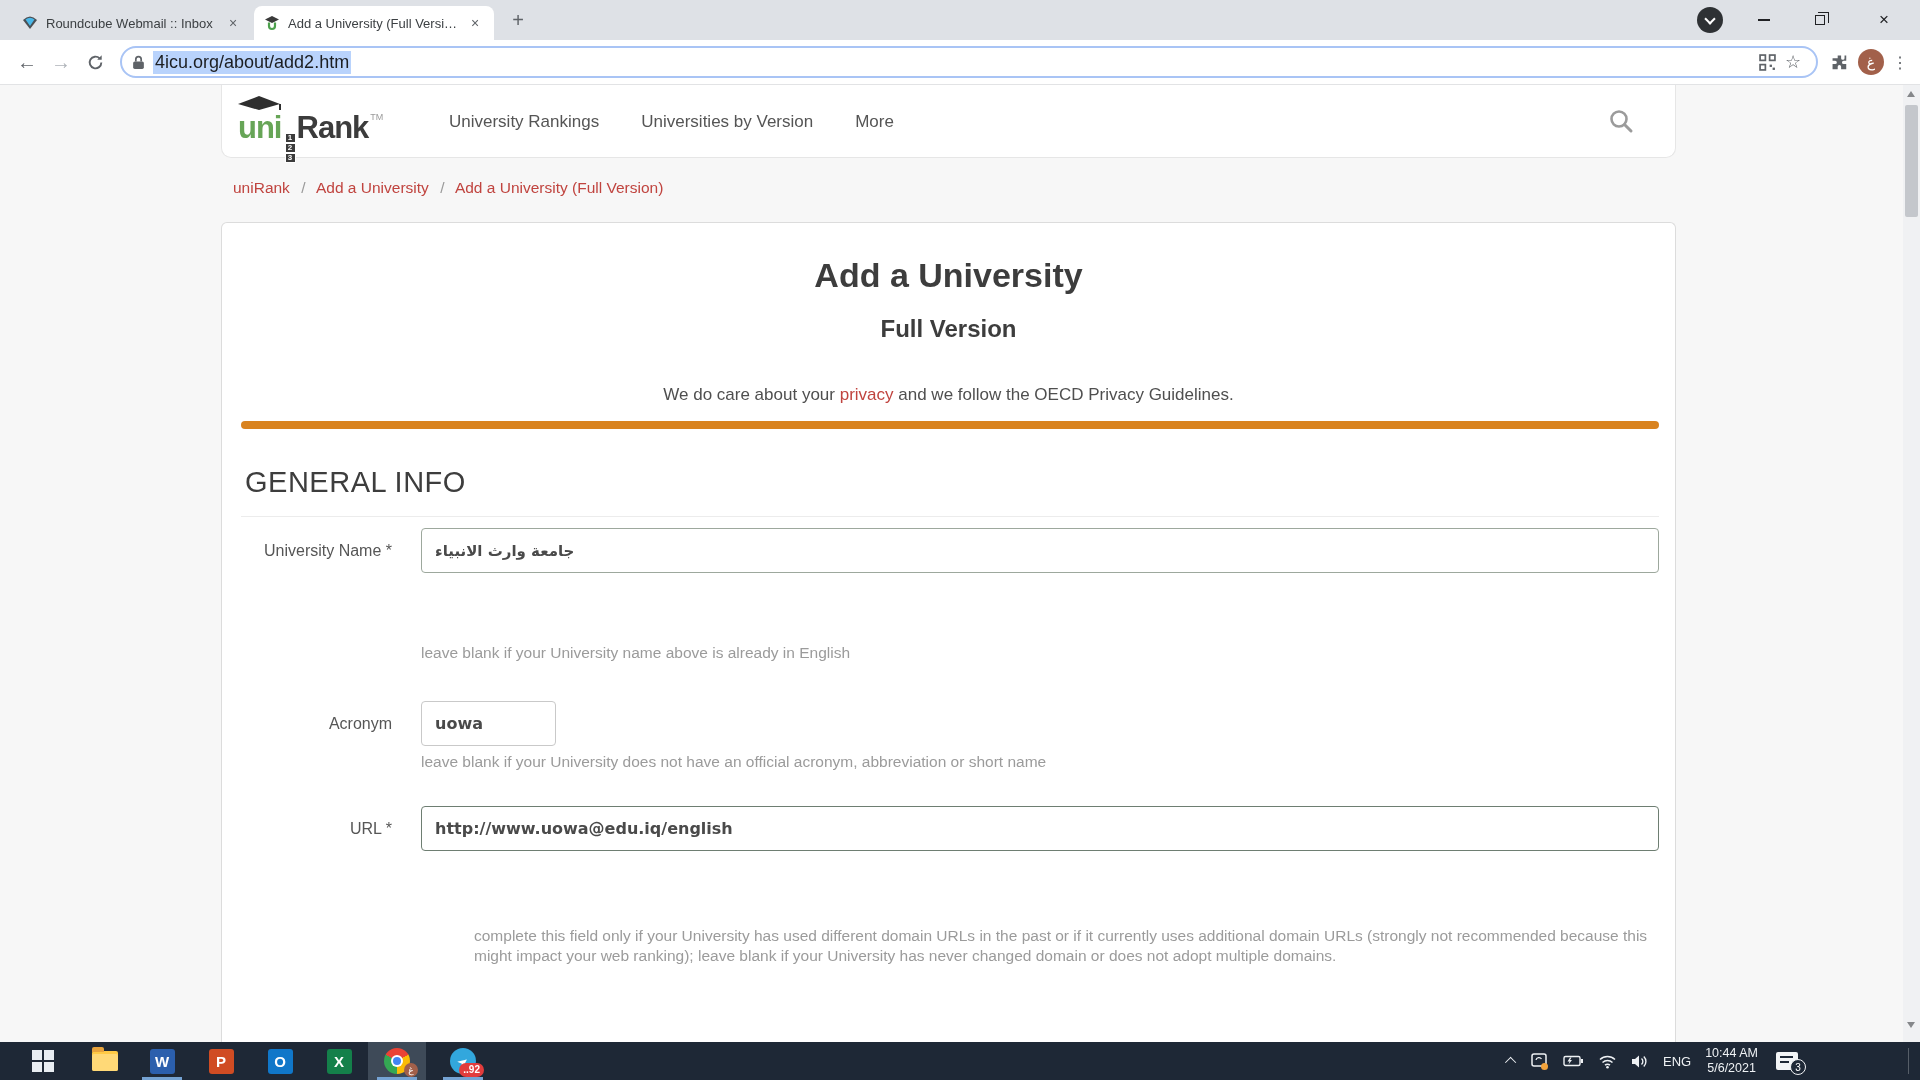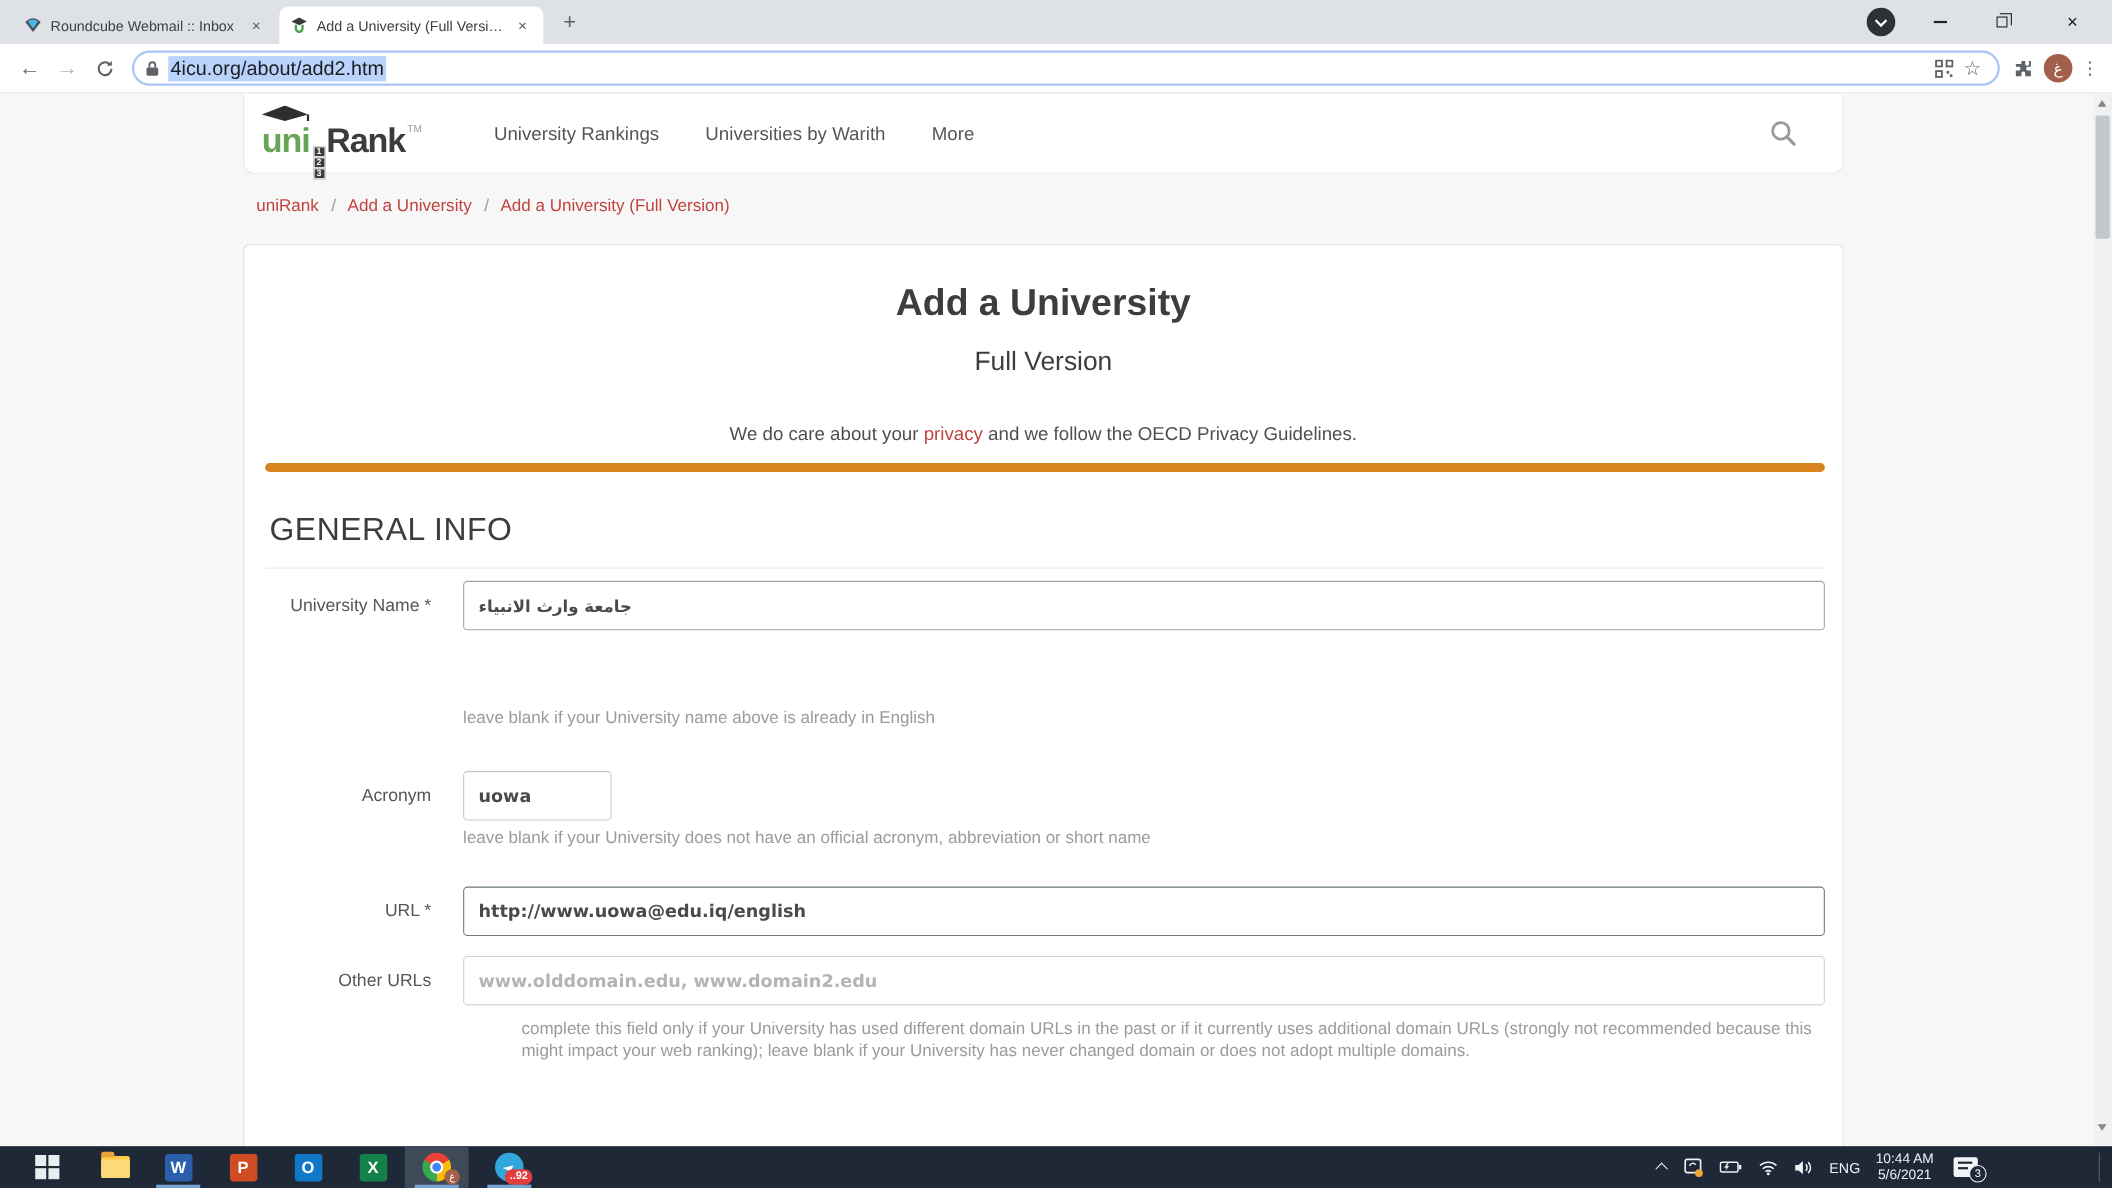--- a/index.html
+++ b/index.html
@@ -82,21 +82,21 @@
 
   
   #breadcrumb { position:absolute; left:233px; top:94px; font-size:15.5px; }
   .crumb { color:#c0443f; cursor:pointer; }
   .crumb-sep { color:#9a9a9a; margin:0 7px; }
 
   
   #content-card { position:absolute; left:221px; top:137px; width:1455px; height:910px; background:#fff;
                   border:1px solid #dcdcdc; border-bottom:none; border-radius:6px 6px 0 0; }
   #page-title { position:absolute; top:33px; width:100%; text-align:center; font-size:34px; font-weight:bold; color:#3d3d3d; }
-  #page-subtitle { position:absolute; top:92px; width:100%; text-align:center; font-size:24px; font-weight:normal; color:#3d3d3d; }
+  #page-subtitle { position:absolute; top:92px; width:100%; text-align:center; font-size:24px; font-weight:bold; color:#3d3d3d; }
   #privacy-line { position:absolute; top:162px; width:100%; text-align:center; font-size:17px; color:#4f4f4f; }
   #privacy-line a { color:#c0443f; text-decoration:none; cursor:pointer; }
   #orange-rule { position:absolute; top:198px; left:19px; right:16px; height:8px; background:#d9831f; border-radius:4px; }
   #section-title { position:absolute; top:243px; left:23px; font-size:29px; color:#3d3d3d; letter-spacing:0.5px; }
   #section-divider { position:absolute; top:293px; left:19px; right:16px; border-bottom:1px solid #ececec; }
 
   .form-row { position:absolute; left:19px; right:16px; display:flex; }
   .form-label { width:151px; margin-right:29px; text-align:right; font-size:16px; color:#565656;
                 line-height:45px; flex:none; }
   .txt-input { height:45px; border-radius:4px; padding:0 13px; font-size:16px; font-weight:bold; color:#4a4a4a;
@@ -242,21 +242,21 @@
       <span class="digits">
         <b>1</b>
         <b>2</b>
         <b>3</b>
       </span>
       <span class="rank">Rank</span>
       <span class="tm">TM</span>
     </div>
     <nav id="main-nav">
       <span class="nav-link">University Rankings</span>
-      <span class="nav-link">Universities by Warith</span>
+      <span class="nav-link">Universities by Version</span>
       <span class="nav-link">More</span>
     </nav>
     <svg id="site-search" width="28" height="28" viewBox="0 0 28 28">
       <circle cx="12" cy="12" r="7.5" fill="none" stroke="#9b9b9b" stroke-width="2.6"></circle>
       <line x1="17.5" y1="17.5" x2="24" y2="24" stroke="#9b9b9b" stroke-width="3" stroke-linecap="round"></line>
     </svg>
   </div>
 
   <div id="breadcrumb">
     <span class="crumb">uniRank</span>
@@ -285,24 +285,20 @@
       <label class="form-label">Acronym</label>
       <input class="txt-input" value="uowa" style="">
     </div>
     <div class="helper" id="helper-acronym">leave blank if your University does not have an official acronym, abbreviation or short name</div>
 
     <div class="form-row" id="row-url">
       <label class="form-label">URL *</label>
       <input class="txt-input w-full" value="http://www.uowa@edu.iq/english" style="">
     </div>
 
-    <div class="form-row" id="row-other">
-      <label class="form-label">Other URLs</label>
-      <input class="txt-input w-full" placeholder="www.olddomain.edu, www.domain2.edu" style="">
-    </div>
     <div class="helper" id="helper-other">complete this field only if your University has used different domain URLs in the past or if it currently uses additional domain URLs (strongly not recommended because this might impact your web ranking); leave blank if your University has never changed domain or does not adopt multiple domains.</div>
   </div>
 
   <div id="scrollbar">
     <div class="scroll-arrow" id="scroll-up"></div>
     <div id="scroll-thumb"></div>
     <div class="scroll-arrow" id="scroll-down"></div>
   </div>
 </div>
 

